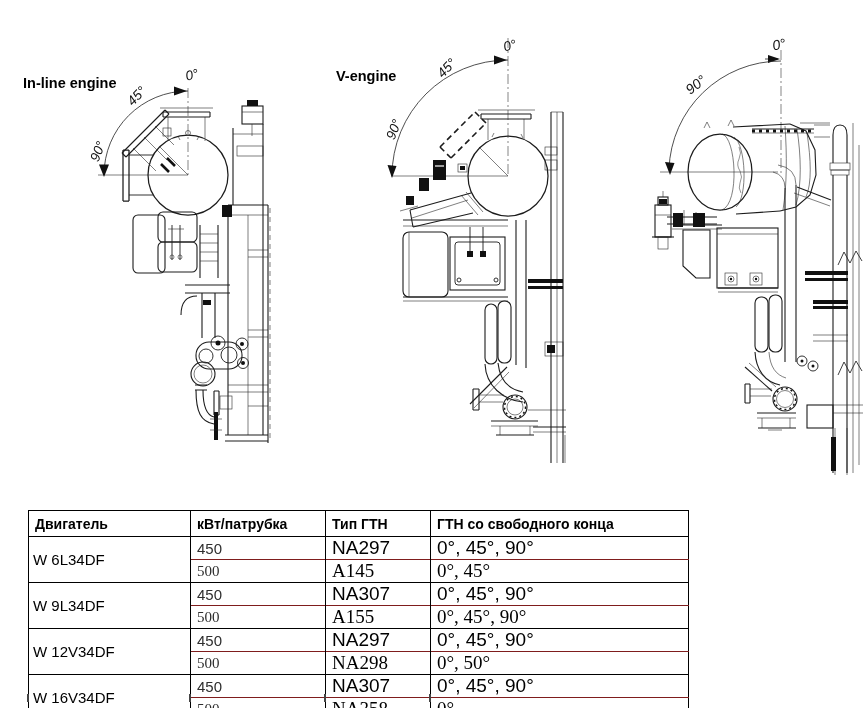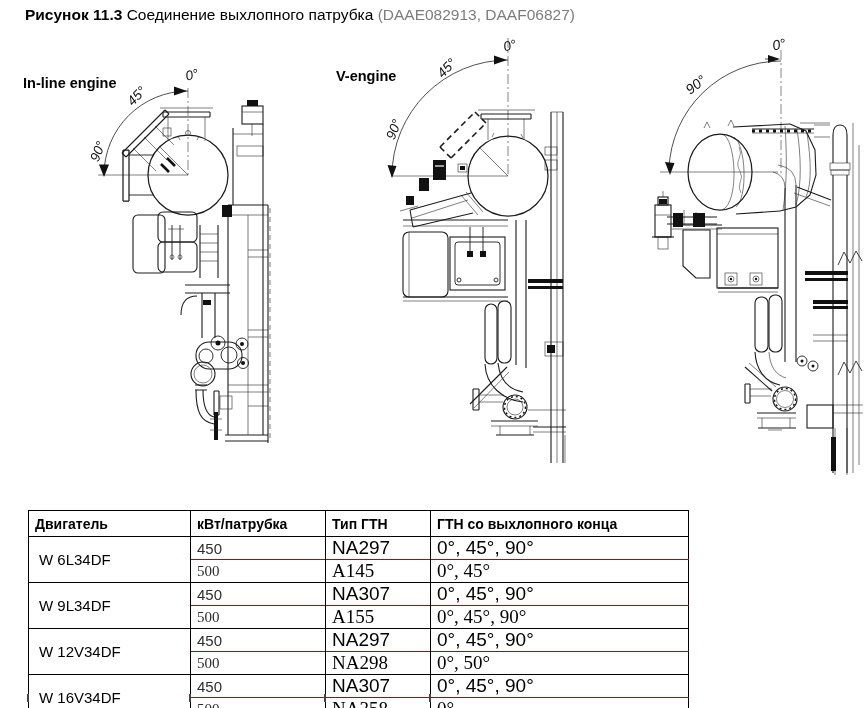--- a/index.html
+++ b/index.html
@@ -26,35 +26,30 @@
   .cadtext{font:italic 13.5px "Liberation Sans", sans-serif;fill:#111;}
   .figlabel{font:bold 14.5px "Liberation Sans", sans-serif;fill:#000;}
   
   #spec-table{position:absolute;left:28px;top:489px;border-collapse:collapse;table-layout:fixed;
               width:660px;border:1.9px solid #000;margin-top:21px;}
   #spec-table td,#spec-table th{border-left:1.2px solid #000;padding:0 0 0 6px;text-align:left;
               vertical-align:middle;white-space:nowrap;overflow:hidden;}
   #spec-table th{border-bottom:1.7px solid #000;height:25px;font-size:14px;font-weight:bold;}
   #spec-table td{height:22px;font-size:19px;}
   #spec-table td.kw{font-size:15px;color:#2e2e2e;}
-  #spec-table td.engine{font-size:15px;padding-left:10px;}
+  #spec-table td.engine{font-size:15px;padding-left:4px;}
   #spec-table tr.inner td{border-top:1px solid #7f1d1d;font-family:Liberation Serif, serif;}
   #spec-table tr.gsep td{border-top:1.8px solid #000;}
   .stub{position:absolute;top:694px;width:1.5px;height:8px;background:#444;}
 </style>
 </head>
 <body>
 
 <div id="page">
 
-  <div id="title">
-    <span class="b">Рисунок 11.3</span>
-    <span>Соединение выхлопного патрубка</span>
-    <span class="ref">(DAAE082913, DAAF06827)</span>
-  </div>
 
   <svg class="fig" style="left:15px;top:38px" width="285" height="435" viewBox="0 0 285 435">
     <text class="figlabel" x="8" y="50">In-line engine</text>
 
     <path class="cl" d="M173,50 V140"></path>
     <path class="thin" d="M83,137 H173 M173,137 L145,109"></path>
     <path class="dim" d="M173,53 A84,84 0 0 0 89,137"></path>
     <polygon class="ah" points="172,53 159,48.5 159,57.5"></polygon>
     <polygon class="ah" points="89,139 84,126.5 94,126.5"></polygon>
     <text class="cadtext" x="170" y="41" transform="rotate(-14 178 35)">0°</text>
@@ -287,21 +282,21 @@
       <col style="width:162px">
         <col style="width:135px">
         <col style="width:105px">
         <col style="width:258px">
     </colgroup>
     <thead>
       <tr>
         <th>Двигатель</th>
         <th>кВт/патрубка</th>
         <th>Тип ГТН</th>
-        <th>ГТН со выхлопного конца</th>
+        <th>ГТН со свободного конца</th>
       </tr>
     </thead>
     <tbody>
       <tr>
         <td class="engine" rowspan="2">W 6L34DF</td>
         <td class="kw">450</td>
         <td>NA297</td>
         <td>0°, 45°, 90°</td>
       </tr>
       <tr class="inner">

